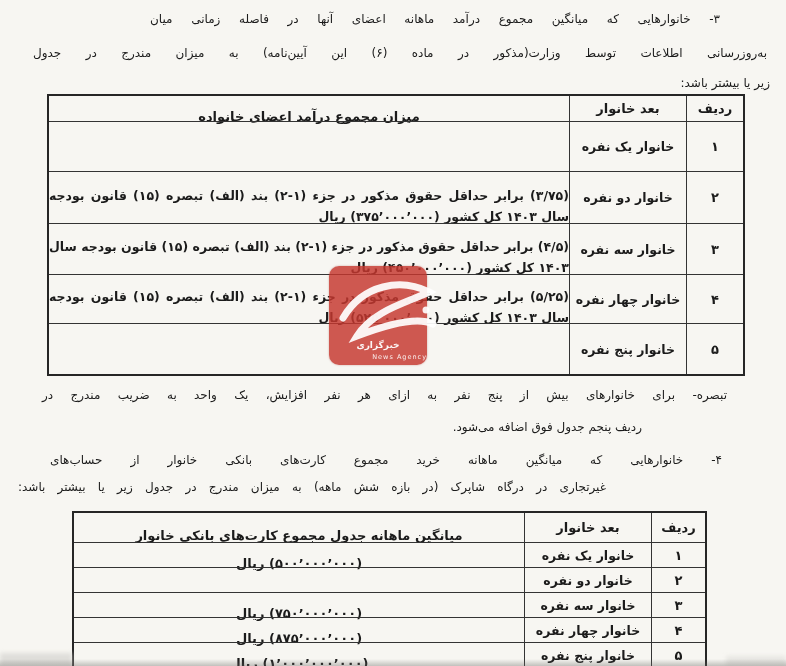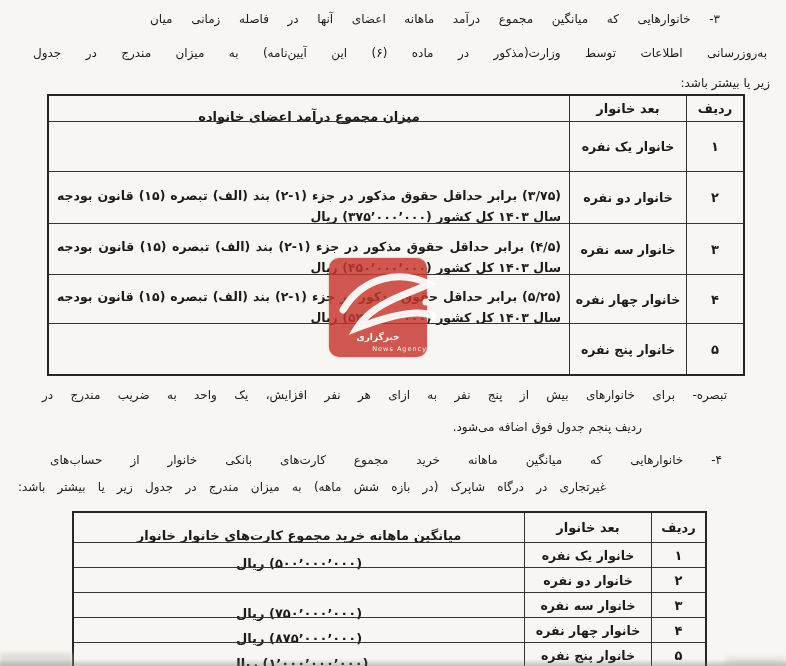--- a/index.html
+++ b/index.html
@@ -12,33 +12,33 @@
   .stretch{text-align:justify;text-align-last:justify;}
   .plain{text-align:right;white-space:nowrap;}
 
   
   .tbl{position:absolute;border:2px solid #262626;display:flex;flex-direction:column;background:transparent;}
   .tr{display:flex;border-top:1px solid #343434;}
   .tr:first-child{border-top:none;}
   .td{display:flex;align-items:center;justify-content:center;font-weight:700;box-sizing:border-box;}
   .td.no{border-left:1px solid #343434;font-size:13px;}
   .td.size{border-left:1px solid #343434;font-size:12.5px;text-align:center;}
-  .td.desc{flex:1;padding:3px 8px;margin-top:16px;}
+  .td.desc{flex:1;padding:3px 0;margin-top:16px;}
   .desc-inner{width:100%;font-size:12.5px;line-height:21px;text-align:justify;font-weight:700;}
   .hdr .td{font-size:13px;}
   .t1 .td.no{width:57px;}
   .t1 .td.size{width:117px;}
   .t2 .td.no{width:54px;}
   .t2 .td.size{width:127px;}
   .t2 .td.desc{justify-content:center;}
   .t2 .val{font-size:13px;font-weight:700;text-align:center;}
 
   
   .watermark{
-    position:absolute;left:329px;top:258px;width:98px;height:99px;
+    position:absolute;left:329px;top:266px;width:98px;height:99px;
     background:rgba(197,55,47,0.83);border-radius:10px;z-index:6;color:#fff;
     box-shadow:0 0 2px rgba(150,30,25,.4);
   }
   .watermark svg{position:absolute;left:0;top:0;}
   .wm-fa{position:absolute;bottom:15px;left:0;right:0;text-align:center;font-size:9px;font-weight:700;opacity:.95;}
   .wm-en{position:absolute;bottom:4px;left:0;right:0;text-align:right;font-size:6.5px;letter-spacing:1px;opacity:.9;}
 
   
   .edge-bottom{position:absolute;left:0;right:0;bottom:0;height:7px;
     background:linear-gradient(to bottom, rgba(110,110,105,0), rgba(105,105,100,.38));pointer-events:none;}
@@ -101,21 +101,21 @@
 <div class="line stretch" style="top:383px;right:59px;left:42px;">تبصره- برای خانوارهای بیش از پنج نفر به ازای هر نفر افزایش، یک واحد به ضریب مندرج در</div>
 <div class="line plain" style="top:415px;right:144px;">ردیف پنجم جدول فوق اضافه می‌شود.</div>
 
 <div class="line stretch" style="top:448px;right:64px;left:50px;">۴- خانوارهایی که میانگین ماهانه خرید مجموع کارت‌های بانکی خانوار از حساب‌های</div>
 <div class="line stretch" style="top:475px;right:180px;left:18px;">غیرتجاری در درگاه شاپرک (در بازه شش ماهه) به میزان مندرج در جدول زیر یا بیشتر باشد:</div>
 
 <div class="tbl t2" style="left:72px;top:511px;width:631px;">
   <div class="tr hdr" style="height:29px;">
     <div class="td no">ردیف</div>
     <div class="td size">بعد خانوار</div>
-    <div class="td desc">میانگین ماهانه خرید مجموع کارت‌های خانوار خانوار</div>
+    <div class="td desc">میانگین ماهانه جدول مجموع کارت‌های بانکی خانوار</div>
   </div>
   <div class="tr" style="height:24px;">
     <div class="td no">۱</div>
     <div class="td size">خانوار یک نفره</div>
     <div class="td desc">
         <div class="val">(۵۰۰٬۰۰۰٬۰۰۰) ریال</div>
       </div>
   </div>
   <div class="tr" style="height:24px;">
     <div class="td no">۲</div>

